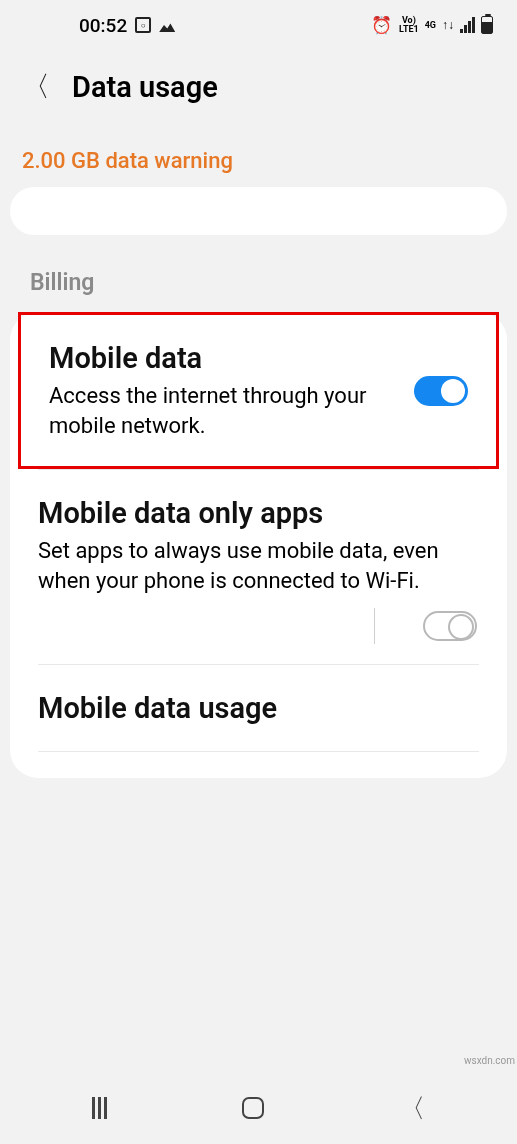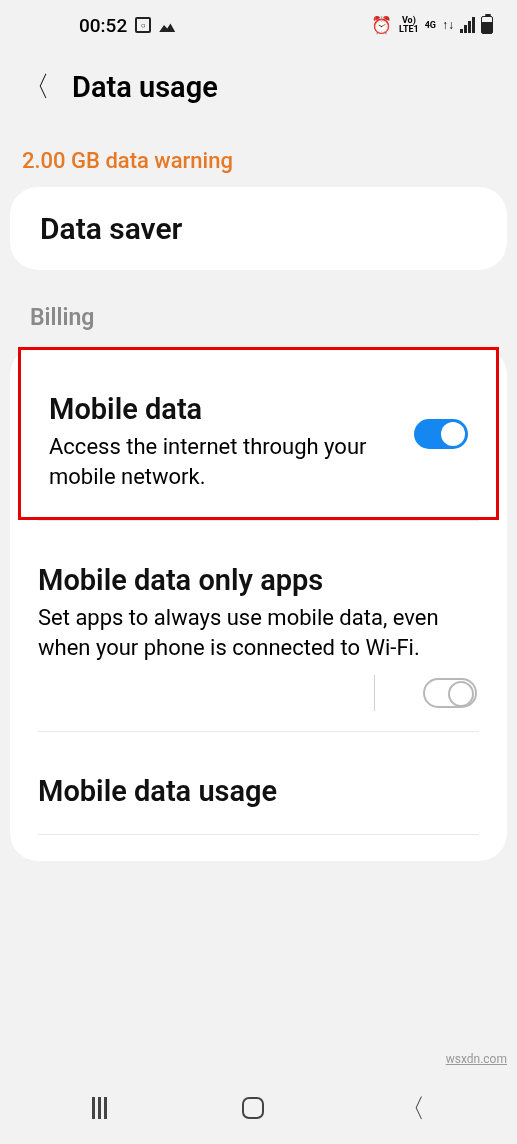--- a/index.html
+++ b/index.html
@@ -129,21 +129,21 @@
       color: #8a8a8a;
     }
 
     .row {
       padding: 26px 28px;
       display: flex;
       align-items: center;
       justify-content: space-between;
       gap: 12px;
     }
-    .row-text { flex: 1; margin-top: 16px; }
+    .row-text { flex: 1; }
     .row-title {
       font-size: 29px;
       font-weight: 600;
       color: #111;
     }
     .row-sub {
       font-size: 22px;
       color: #000000;
       margin-top: 6px;
       line-height: 1.35;
@@ -208,26 +208,25 @@
     .nav-recent span { width: 3px; height: 22px; background: #444; }
     .nav-home {
       width: 22px; height: 22px;
       border: 2.5px solid #444;
       border-radius: 7px;
     }
     .nav-back-ic { font-size: 26px; color: #444; }
 
     .watermark {
       position: absolute;
-      right: 10px;
+      right: 2px;
       bottom: 78px;
-      font-size: 12px;
+      font-size: 10px;
       color: #999;
       writing-mode: horizontal-tb;
-      text-decoration: underline;
     }
 
     .cutoff-title {
       padding: 22px 30px 0 30px;
       font-size: 29px;
       font-weight: 600;
       color: #111;
       letter-spacing: 2px;
       white-space: nowrap;
       overflow: hidden;
@@ -261,21 +260,20 @@
 
 <div class="header">
   <span class="back-chevron">〈</span>
   <span class="header-title">Data usage</span>
 </div>
 
 <div class="warning">2.00 GB data warning</div>
 
 <div class="card">
   <div class="card-item">
-    <div class="item-title">Data saver</div>
   </div>
 </div>
 
 <div class="section-label">Billing</div>
 
 <div class="card" style="padding-bottom:4px;">
 
   <div class="highlight">
     <div class="row">
       <div class="row-text">

